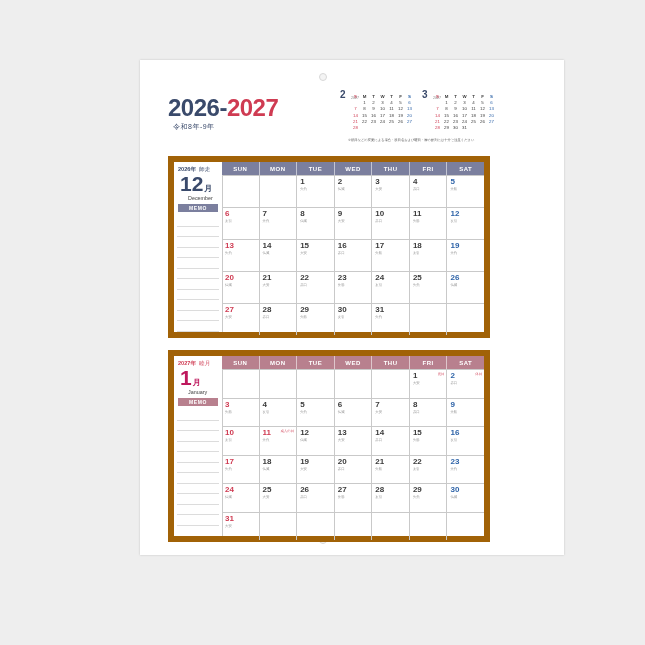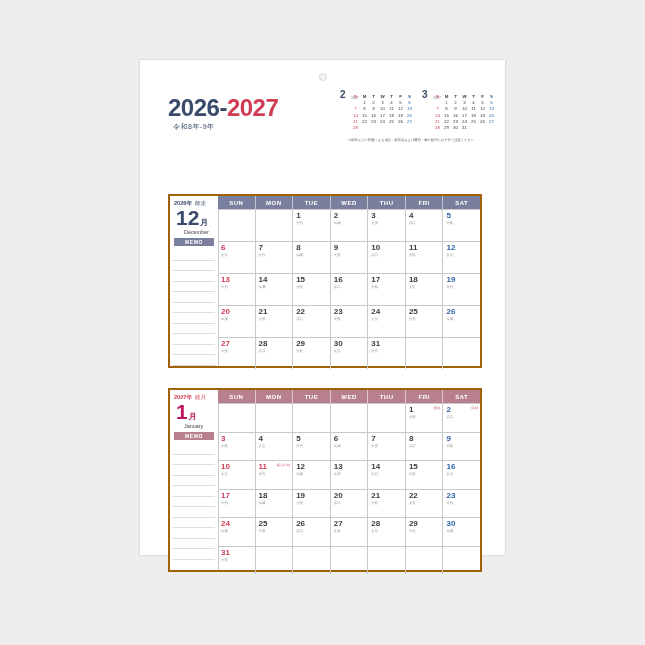--- a/index.html
+++ b/index.html
@@ -3,21 +3,21 @@
 <meta charset="utf-8">
 <style>
   html,body{margin:0;padding:0;}
   body{
     width:645px;height:645px;
     background:#eeeeee;
     font-family:"Liberation Sans", sans-serif;
     overflow:hidden;
   }
   .page{
-    position:absolute;left:140px;top:60px;width:365px;height:495px;
+    position:absolute;left:140px;top:60px;width:424px;height:495px;
     background:#ffffff;
     box-shadow:0 0 2px rgba(0,0,0,0.18);
   }
   .punch{
     position:absolute;width:6px;height:6px;border-radius:50%;
     border:1px solid #d8d8d8;background:#f4f4f4;
   }
   .punch.top{left:179px;top:13px;}
   .punch.bottom{left:179px;top:476px;}
 
@@ -53,21 +53,21 @@
   }
   table.mini-tbl td.sun{color:#cf3b52;}
   table.mini-tbl td.sat{color:#2f64a8;}
   table.mini-tbl tr.hd td{font-weight:bold;font-size:4.4px;}
   .mini-note{
     position:absolute;left:185px;top:52px;width:172px;
     font-size:3.3px;color:#555;line-height:1.5;text-align:center;
   }
 
   
-  .month{position:absolute;left:28px;width:310px;border:2px solid #a16207;background:#fff;margin-top:38px;}
+  .month{position:absolute;left:28px;width:310px;border:6px solid #a16207;background:#fff;}
   .month.dec{top:96px;height:170px;}
   .month.jan{top:290px;height:180px;}
 
   .mtitle{
     position:absolute;left:0;top:0;width:48px;bottom:0;
     border-right:1px solid #c9c9c9;background:#fff;
   }
   .mtitle .yr{
     position:absolute;left:4px;top:4px;font-size:5.6px;font-weight:bold;
   }

